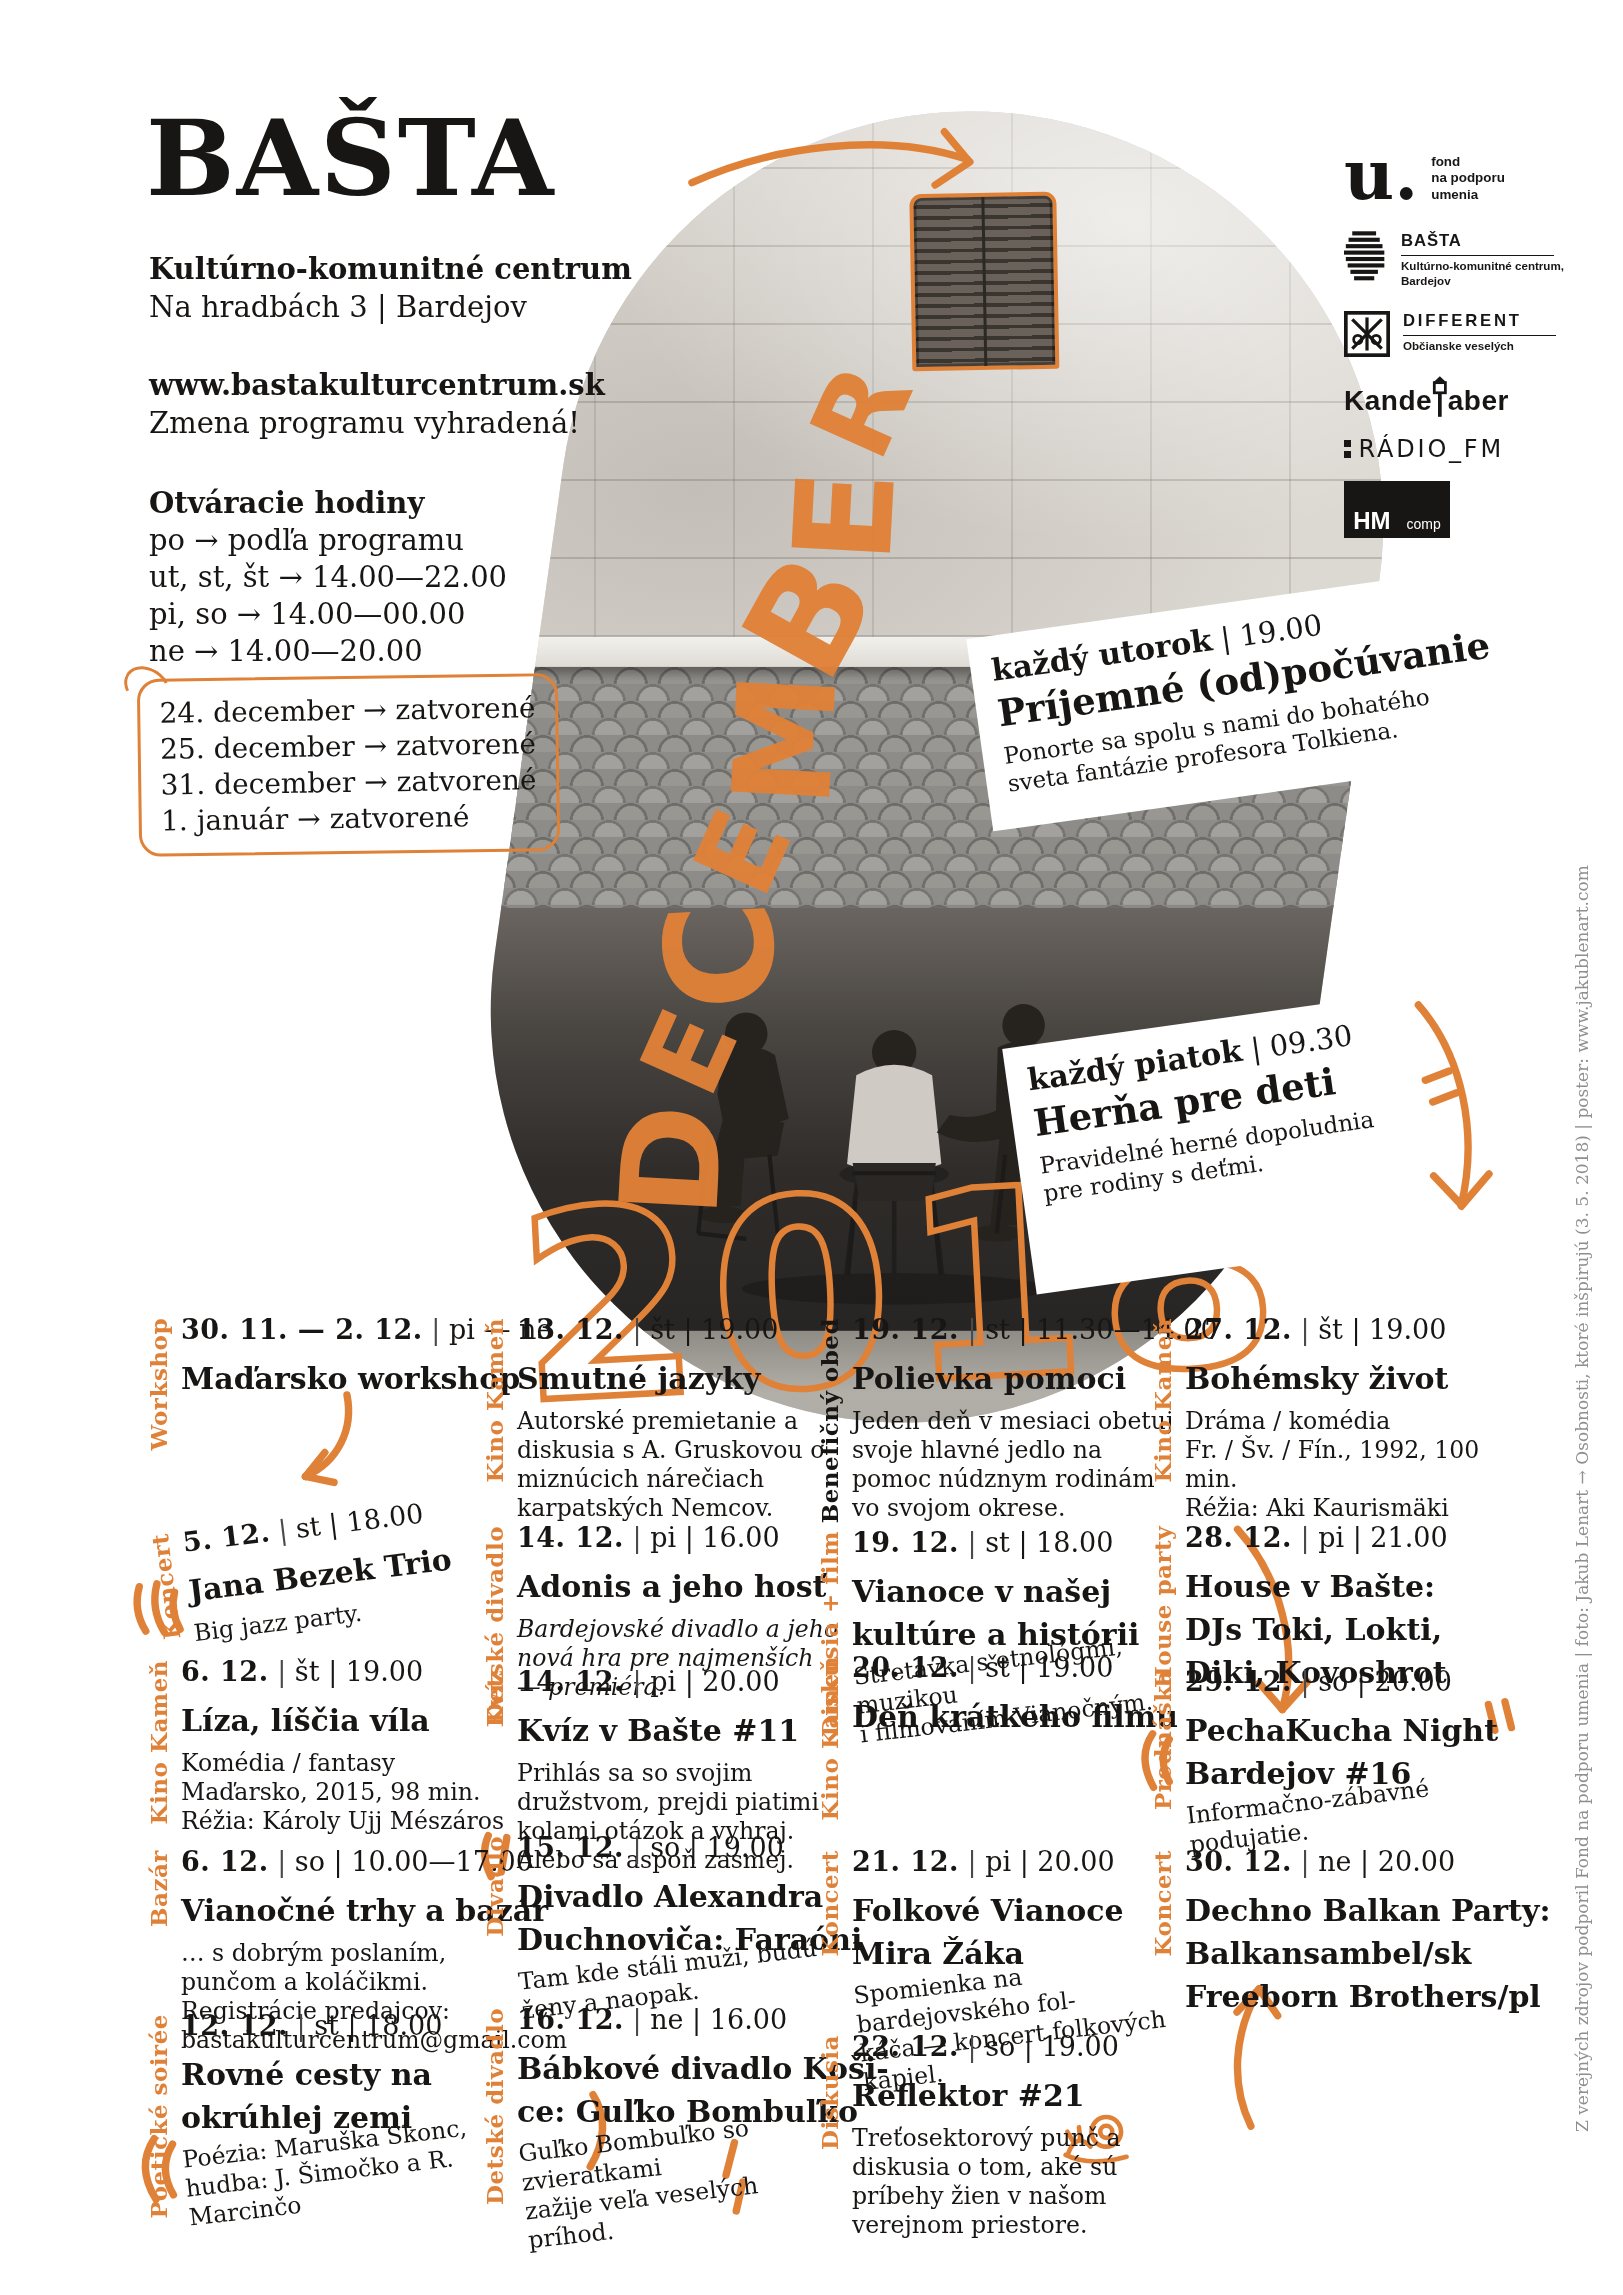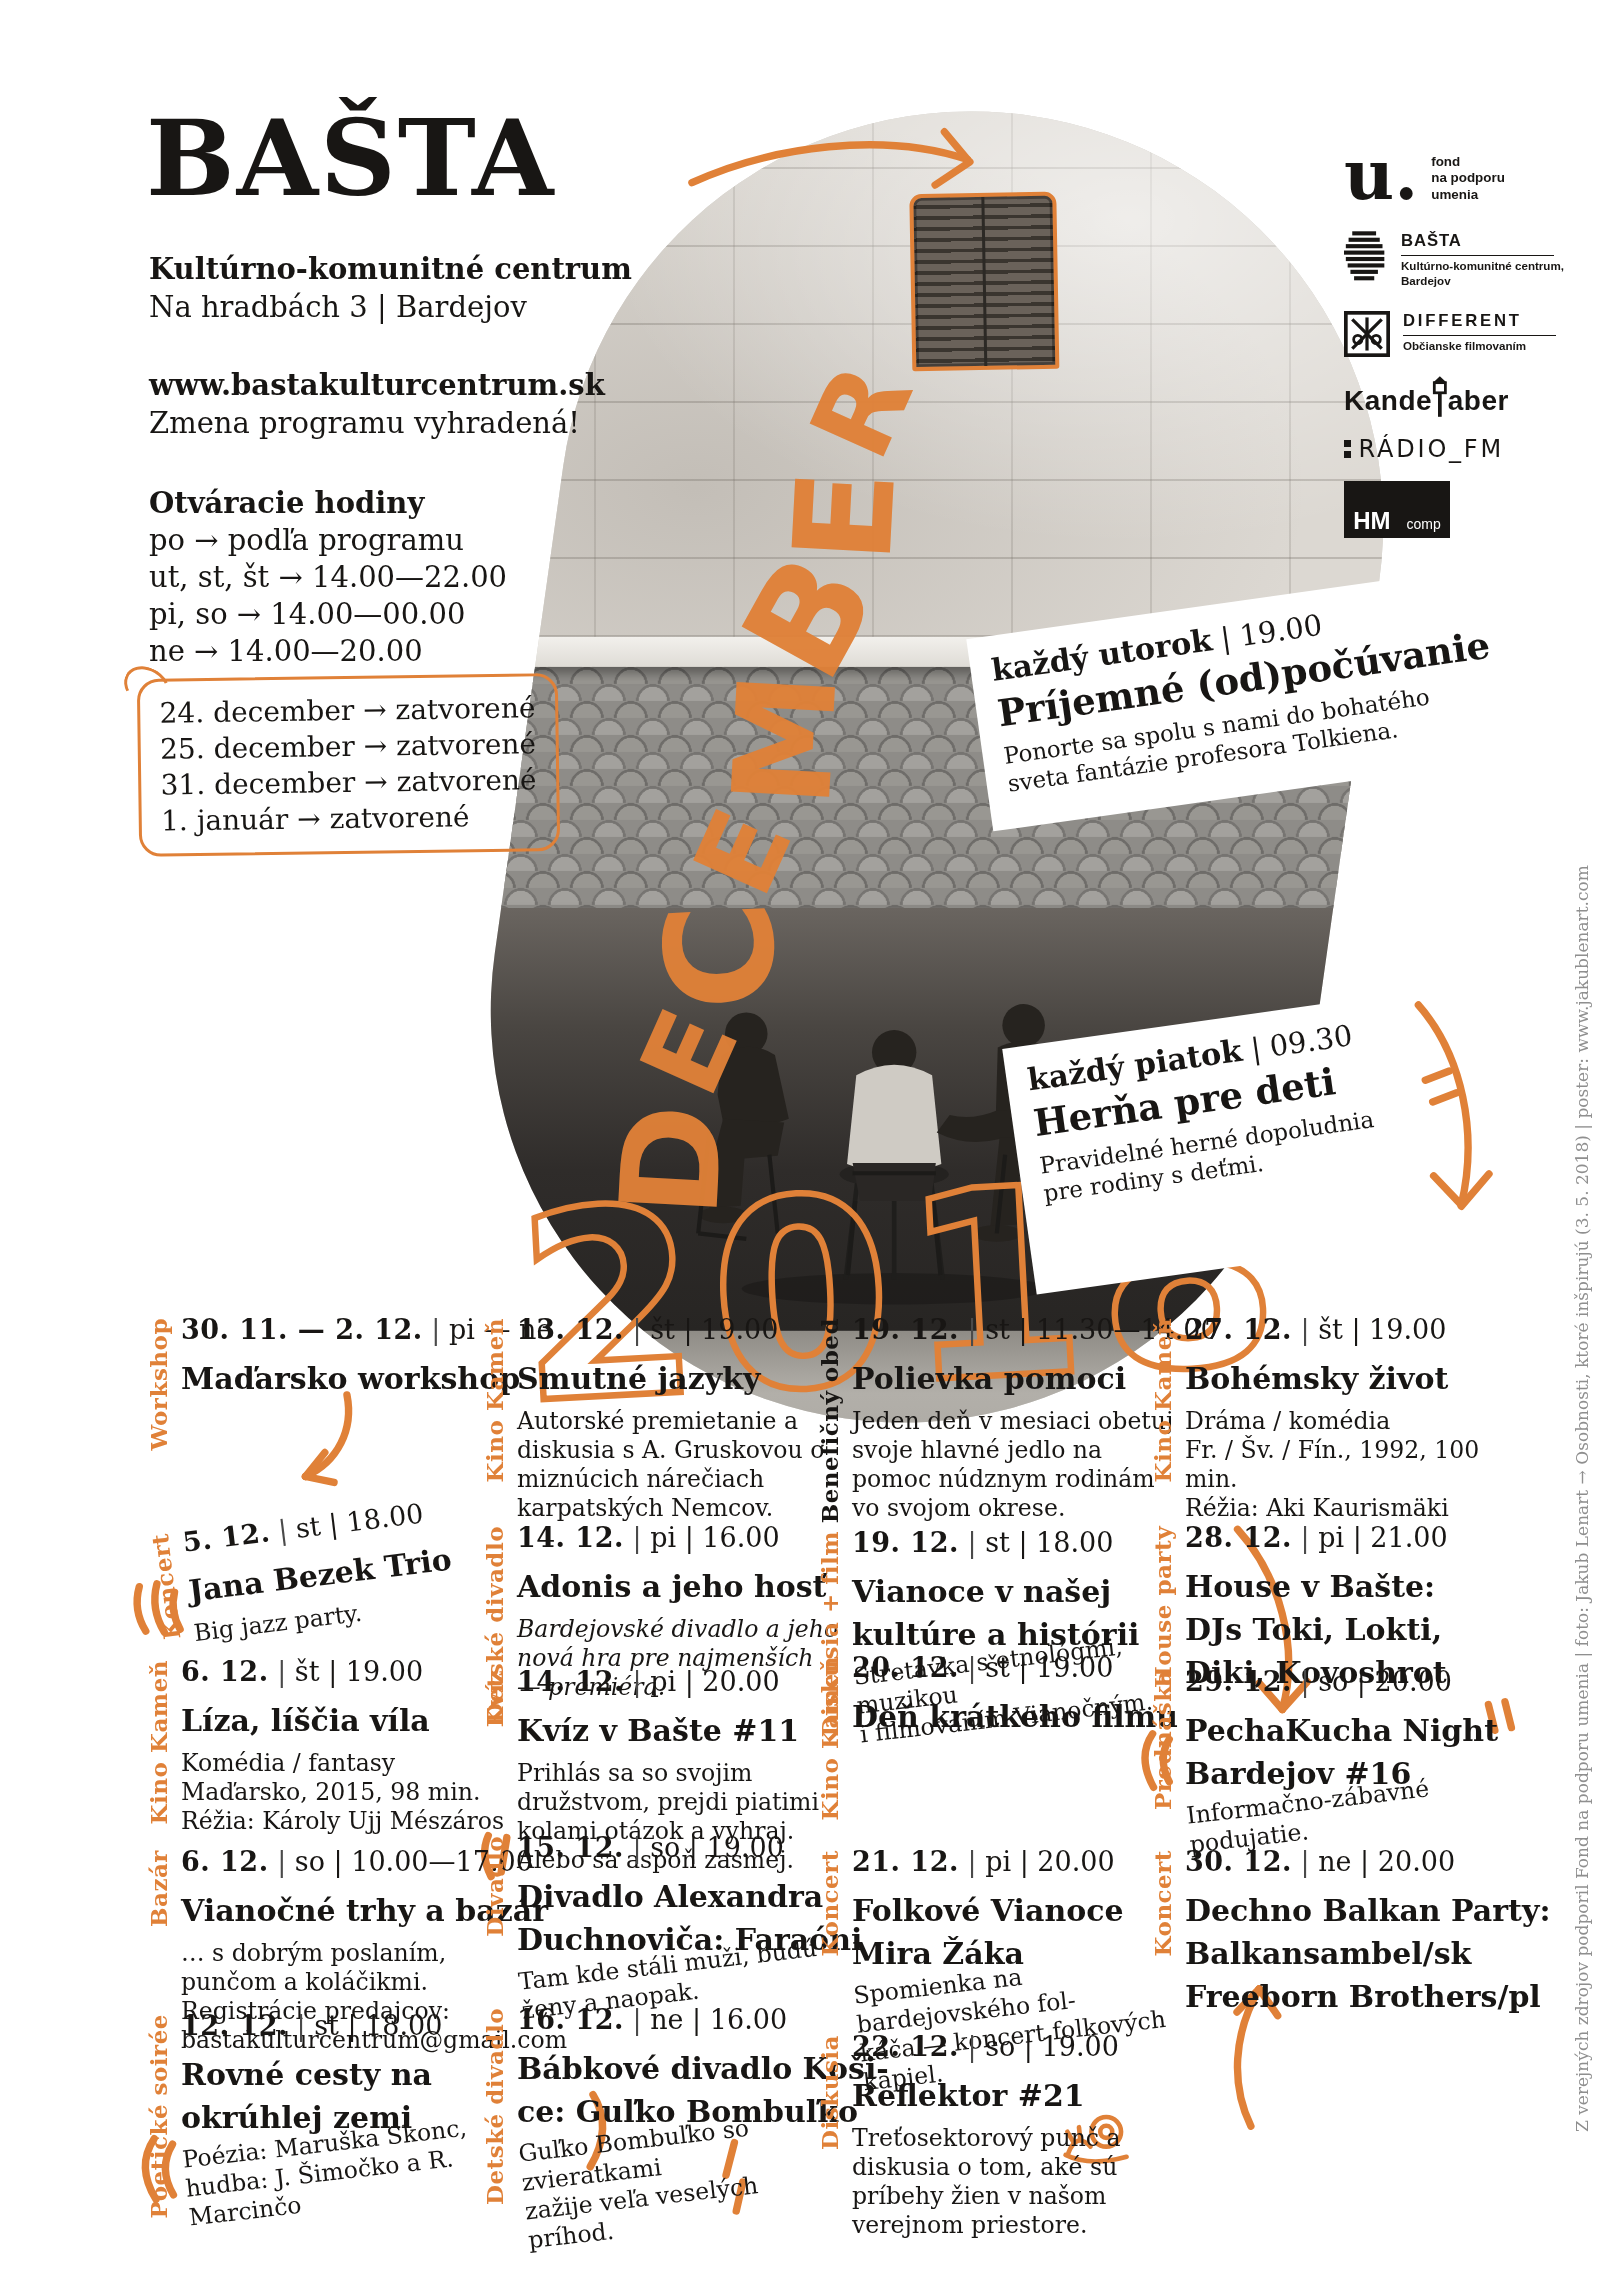--- a/index.html
+++ b/index.html
@@ -246,21 +246,21 @@
         <g stroke="#181614" stroke-width="7">
             <line x1="18" y1="18" x2="82" y2="82"></line>
             <line x1="82" y1="18" x2="18" y2="82"></line>
             <line x1="50" y1="14" x2="50" y2="86"></line>
           </g>
         <circle cx="30" cy="62" r="9" fill="none" stroke="#181614" stroke-width="6"></circle>
         <circle cx="70" cy="62" r="9" fill="none" stroke="#181614" stroke-width="6"></circle>
       </svg>
       <div>
         <div class="sp-name" style="width:153px;letter-spacing:2.8px;">DIFFERENT</div>
-        <div class="sp-sub">Občianske filmovaním</div>
+        <div class="sp-sub">Občianske veselých</div>
       </div>
     </div>
   </div>
   <div class="abs sponsor kande" style="top:376px;">
     <span>Kande</span>
       <svg width="15.7" height="41" viewBox="0 0 34 88">
         <path d="M17,0 L32,14 L2,14 Z" fill="#181614"></path>
         <rect x="5" y="14" width="24" height="22" fill="none" stroke="#181614" stroke-width="6"></rect>
         <rect x="13" y="36" width="8" height="52" fill="#181614"></rect>
       </svg>

